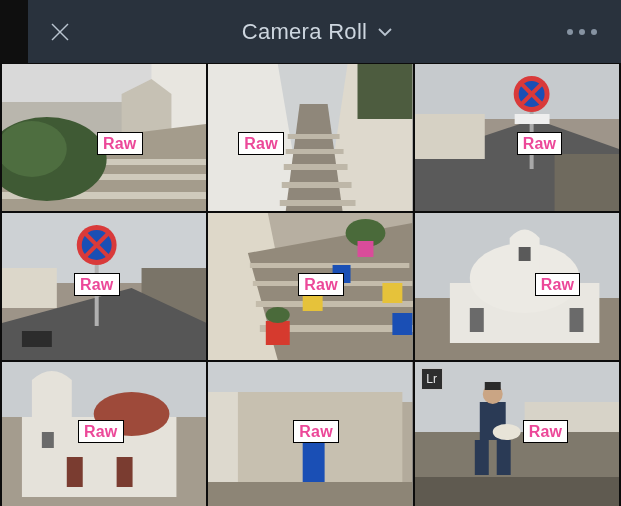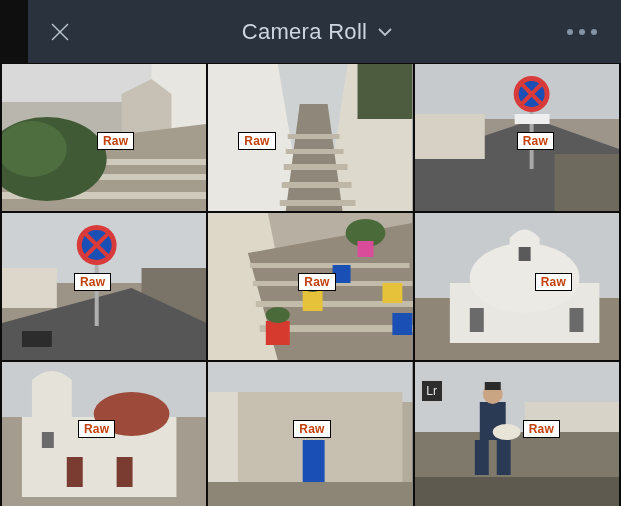--- a/index.html
+++ b/index.html
@@ -55,41 +55,40 @@
   .thumb {
     position: relative;
     overflow: hidden;
     cursor: pointer;
     background: #777;
   }
   .thumb svg { width: 100%; height: 100%; display: block; }
   .badge-raw {
     position: absolute;
     background: #fff;
-    color: #c2410c;
-    font-size: 12px;
+    color: #ec4899;
+    font-size: 16px;
     font-weight: 600;
     padding: 1px 5px;
     border: 1px solid #000;
     letter-spacing: 0.2px;
     line-height: 1.2;
     font-family: Arial, sans-serif;
   }
   .badge-lr {
     position: absolute;
     top: 6px; left: 6px;
     width: 22px; height: 22px;
     background: #2d2d2d;
     border: 1px solid #c9c9c9;
     color: #e6e6e6;
     font-size: 12px;
     font-weight: 500;
     display: flex; align-items: center; justify-content: center;
     font-family: Arial, sans-serif;
-    margin-top: 12px;
   }
 </style>
 </head>
 <body>
 
 <div class="header">
   <div class="close-icon">
     <svg width="20" height="20" viewBox="0 0 20 20">
         <line x1="2" y1="2" x2="18" y2="18"></line>
         <line x1="18" y1="2" x2="2" y2="18"></line>

